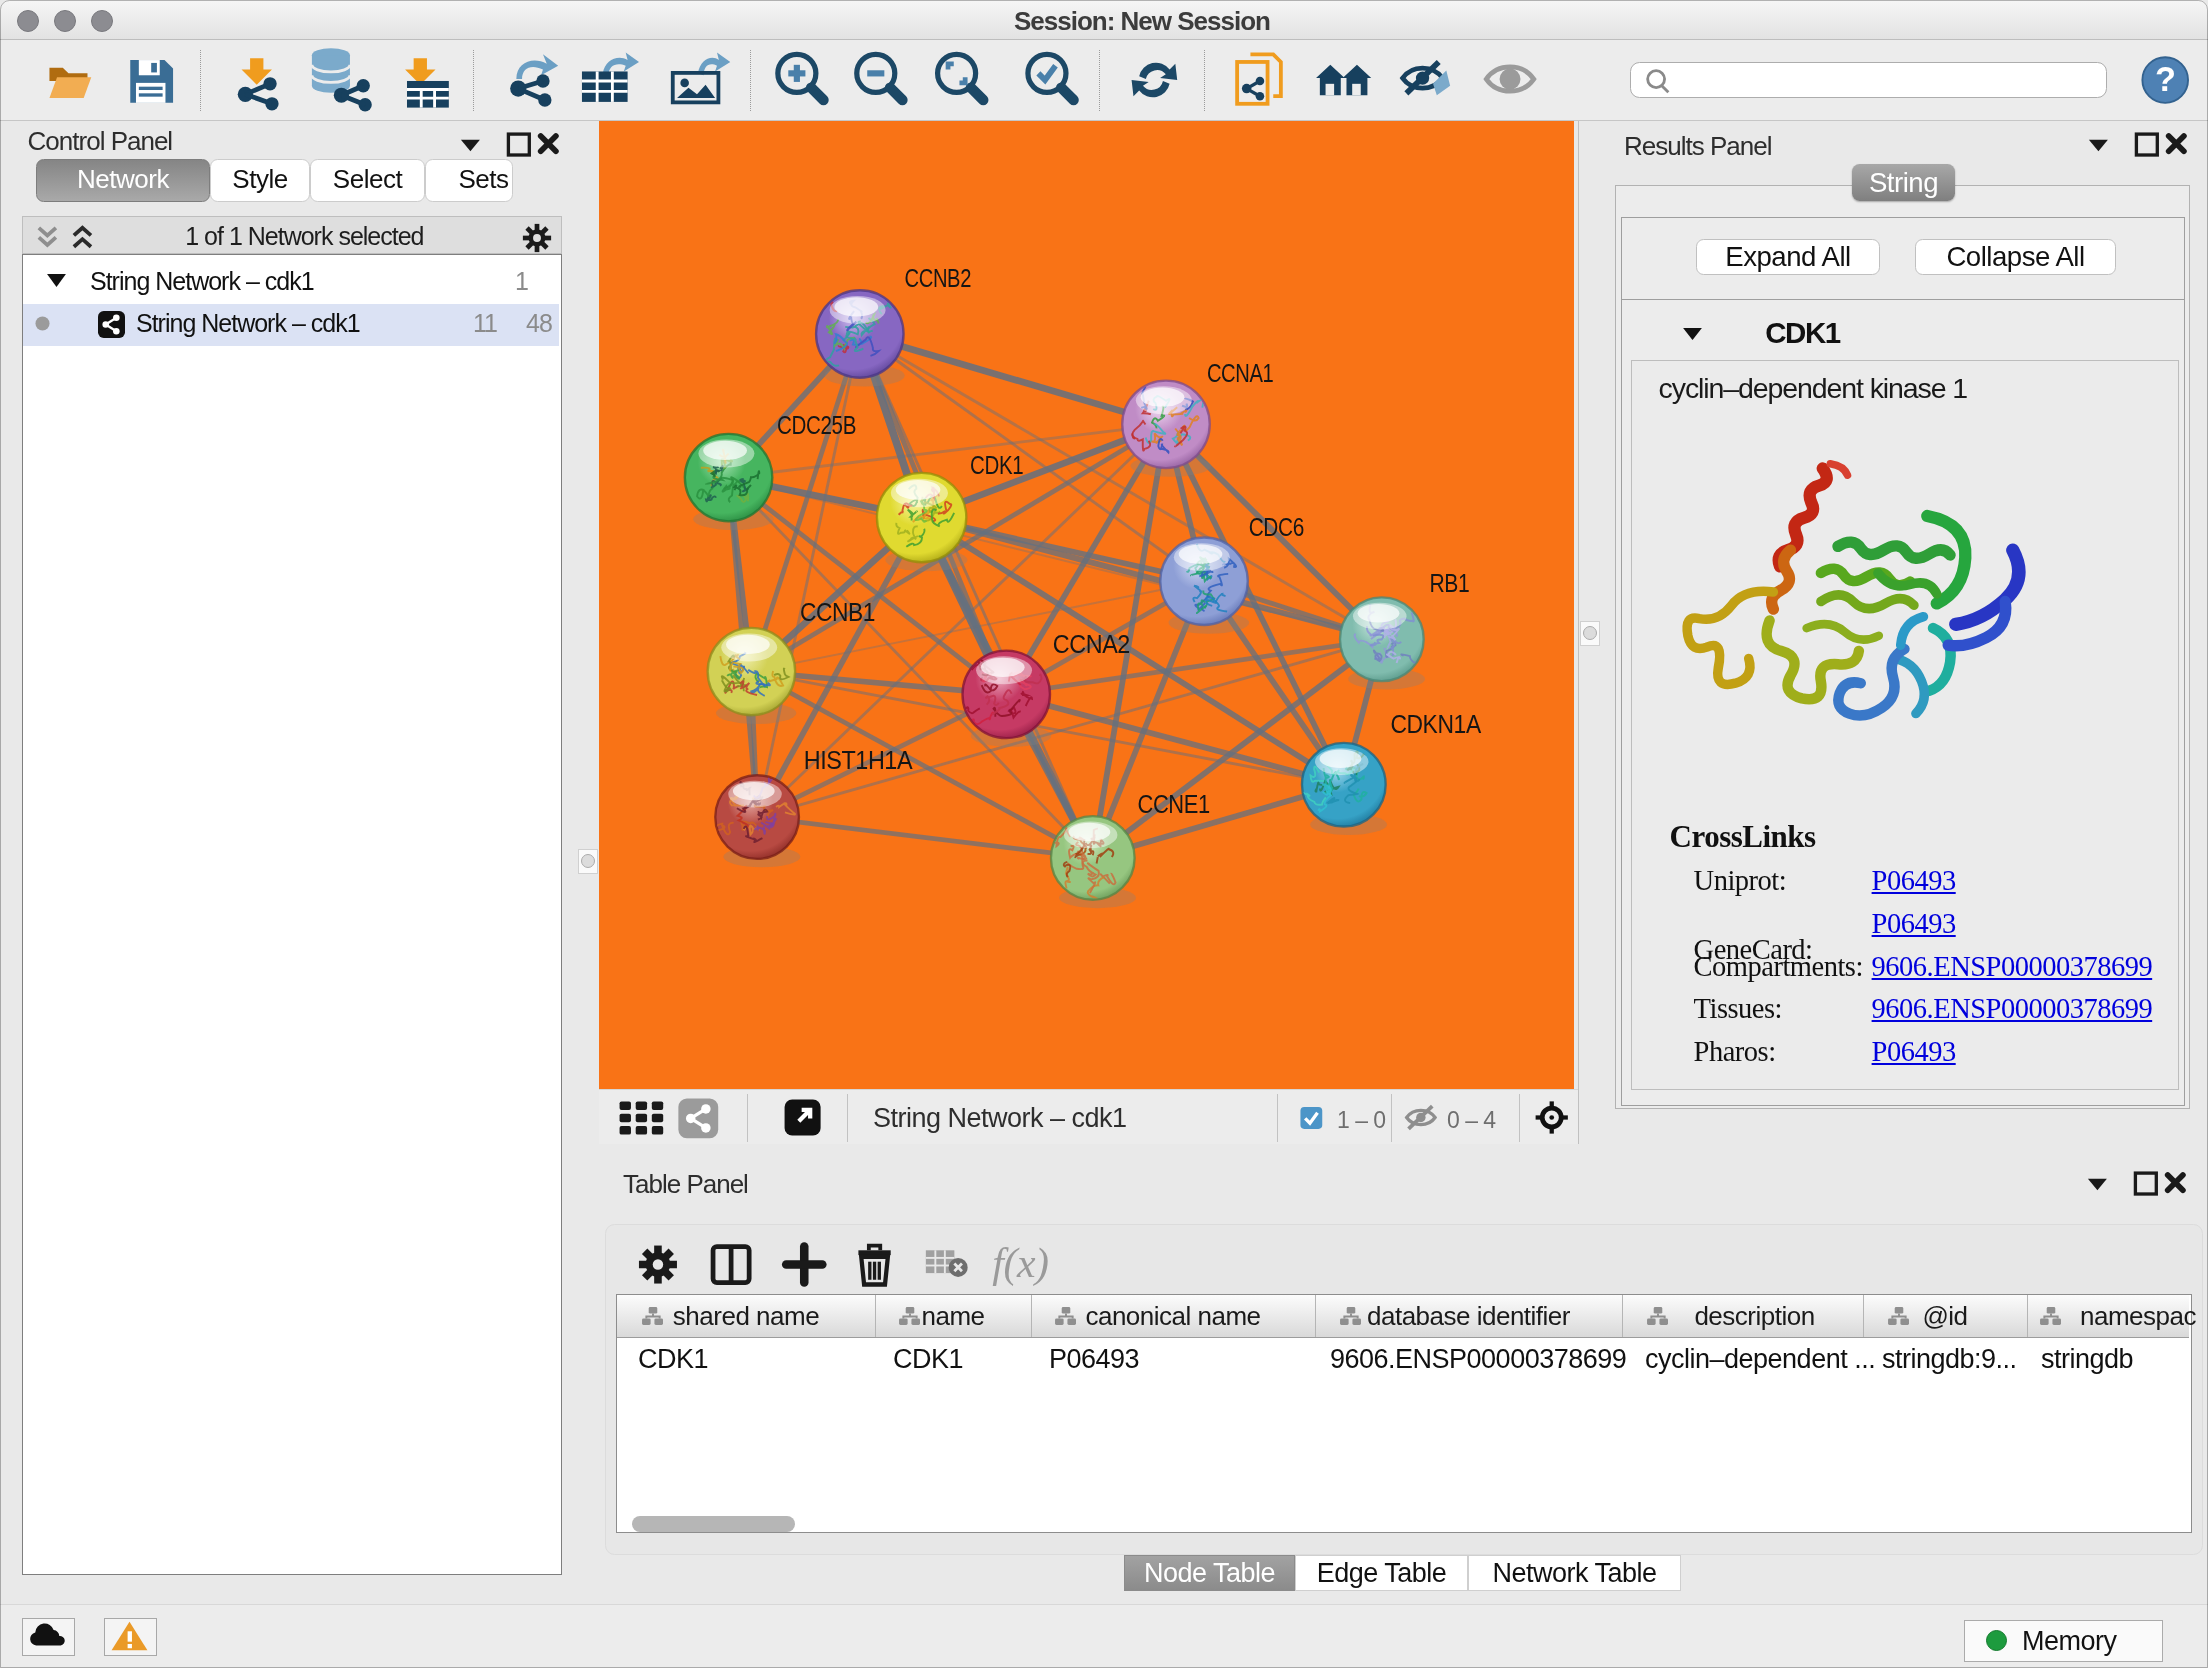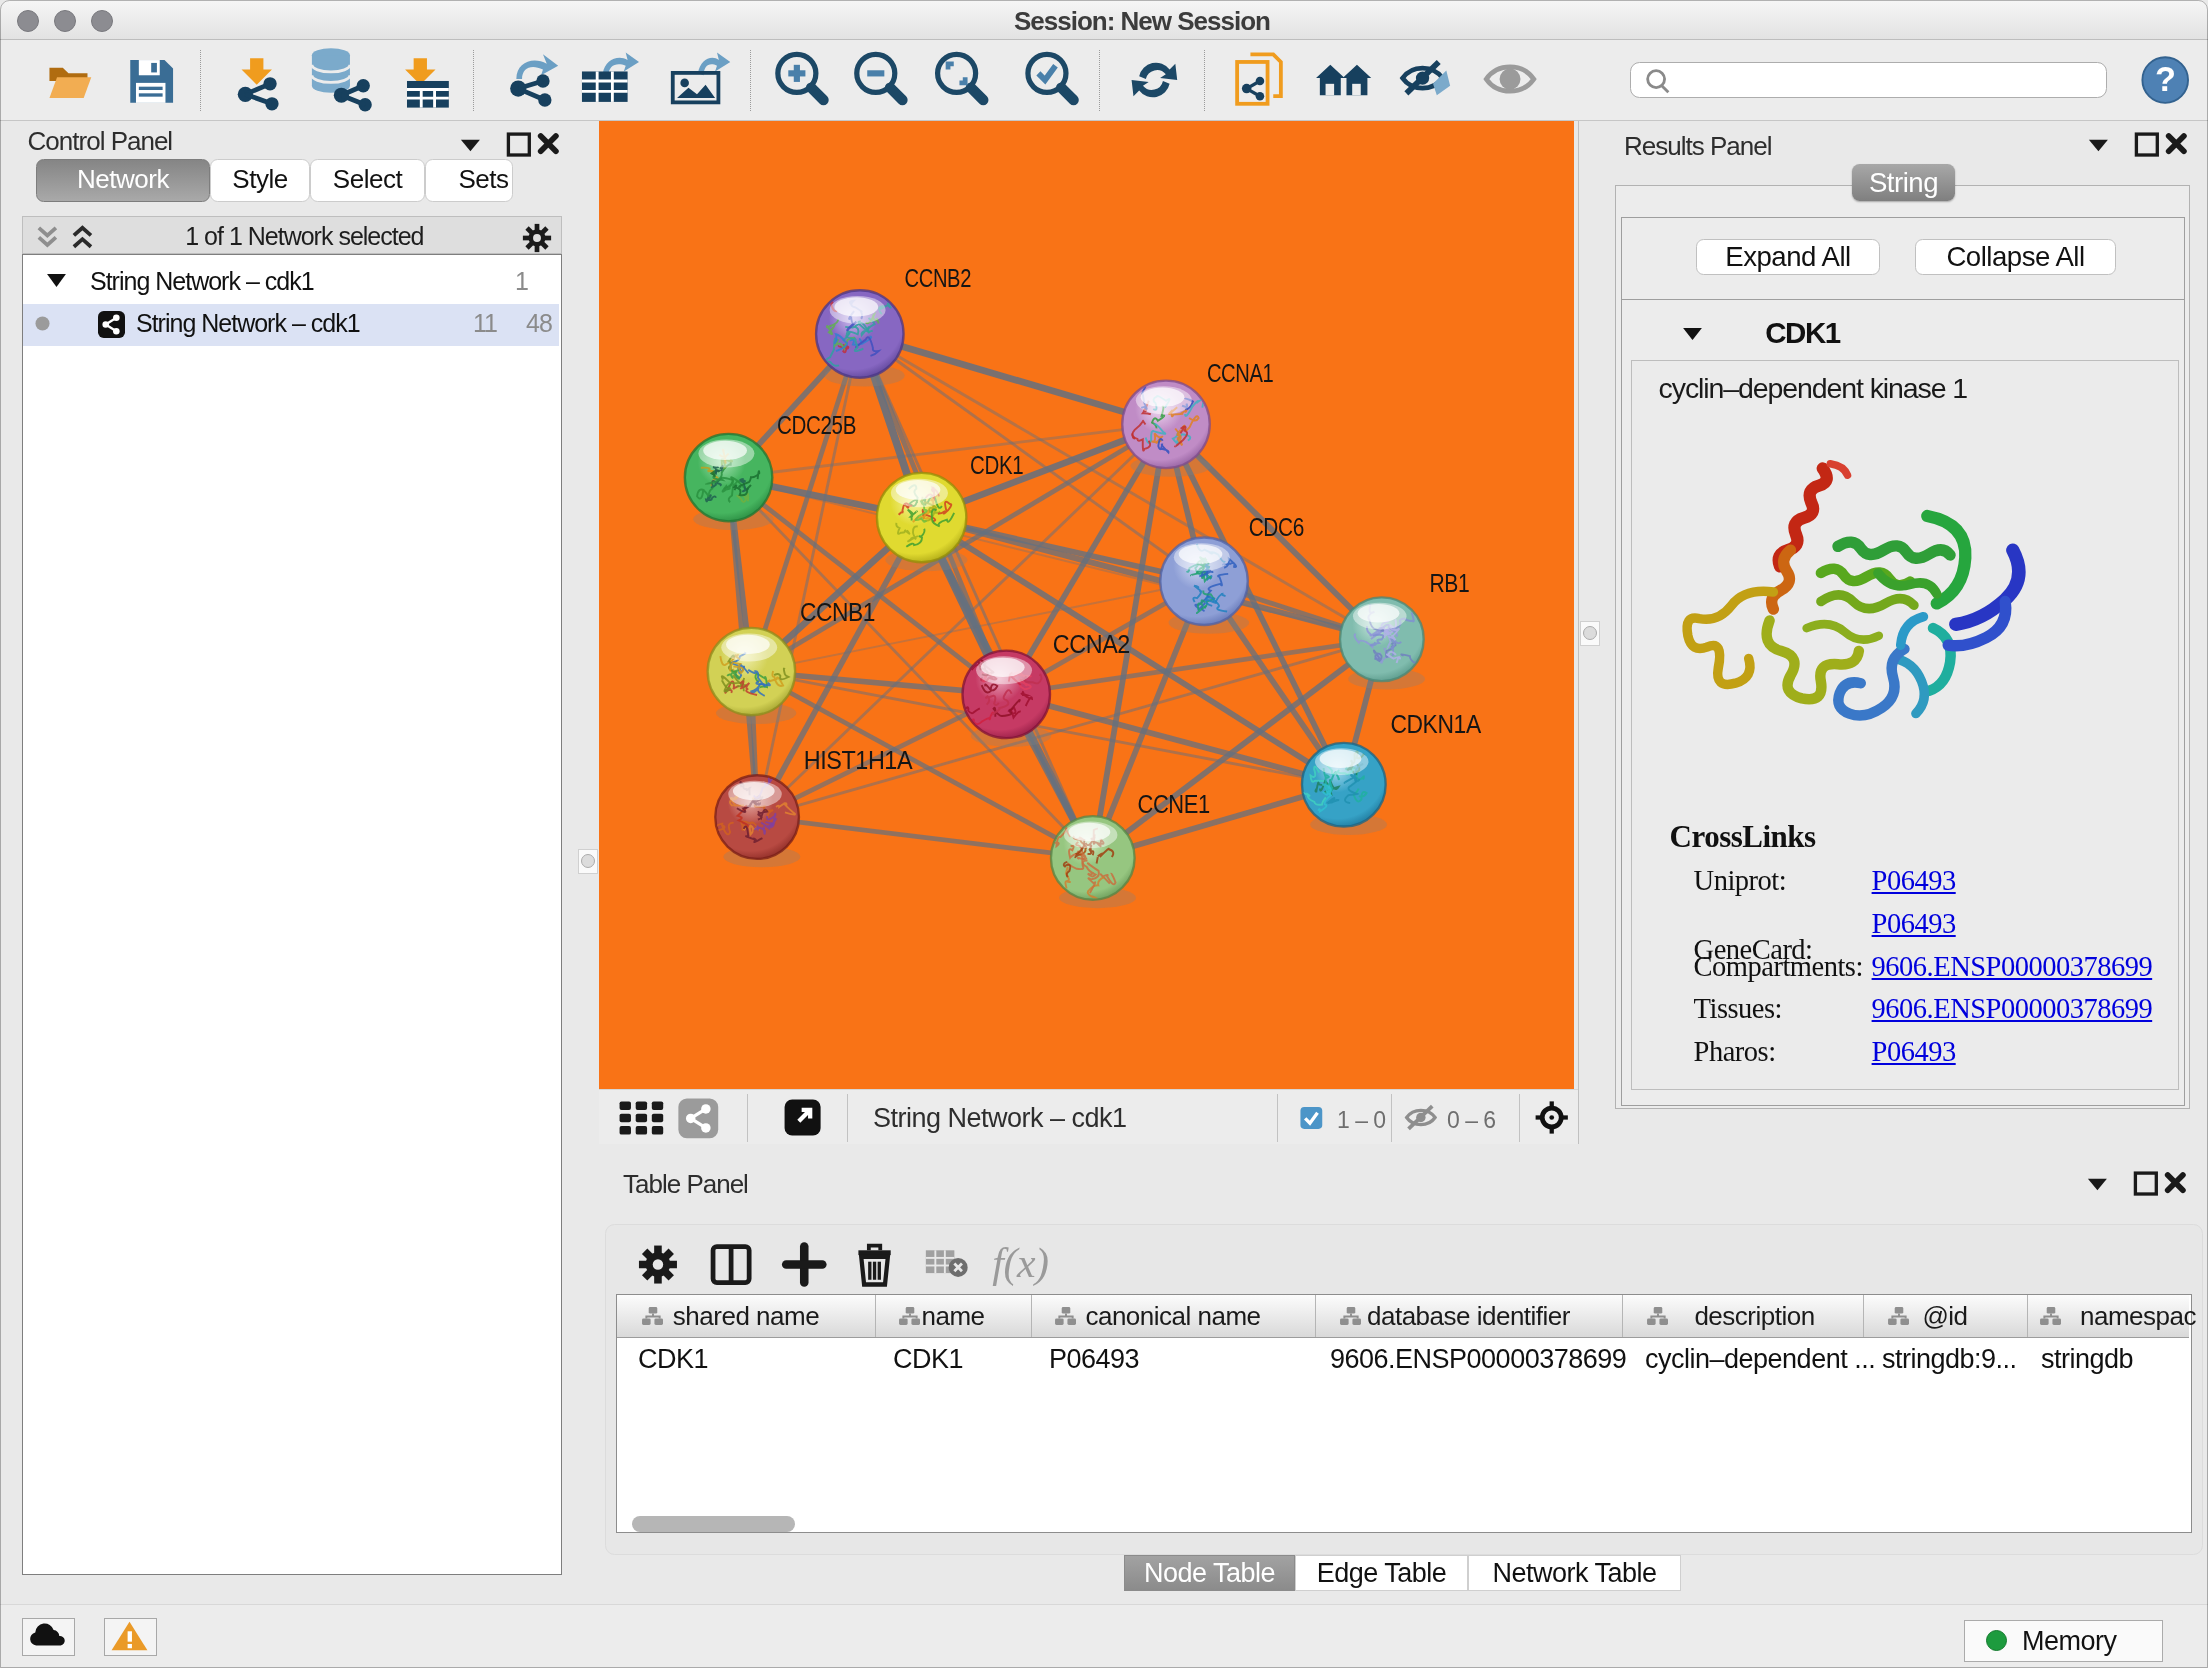--- a/index.html
+++ b/index.html
@@ -806,21 +806,21 @@
       <circle cx="16" cy="17" r="2.5" fill="#111" stroke="none"></circle>
     </g>
   </svg>
   <div class="cbsep" style="left:148px;"></div>
   <div class="cbsep" style="left:248px;"></div>
   <div class="cbsep" style="left:678px;"></div>
   <div class="cbsep" style="left:792px;"></div>
   <div class="cbsep" style="left:920px;"></div>
   <div style="position:absolute;left:274px;top:13.3px;font-size:27px;color:#2e2e2e;">String Network – cdk1</div>
   <div style="position:absolute;left:738px;top:17px;font-size:23px;color:#6e6e6e;">1 – 0</div>
-  <div style="position:absolute;left:848px;top:17px;font-size:23px;color:#6e6e6e;">0 – 6</div>
+  <div style="position:absolute;left:848px;top:17px;font-size:23px;color:#6e6e6e;">0 – 4</div>
 </div>
 
 <div id="results">
   <div class="phead" style="position:absolute;left:45px;top:9.5px;">Results Panel</div>
   <svg class="abs" style="left:508px;top:11.4px;" width="114" height="27" viewBox="0 0 120 28">
     <path d="M2 8 L22 8 L12 20 Z" fill="#1a1a1a"></path>
     <rect x="52" y="2" width="22" height="22" fill="none" stroke="#1a1a1a" stroke-width="3.5"></rect>
     <path d="M86 4 L102 20 M102 4 L86 20" stroke="#1a1a1a" stroke-width="6" stroke-linecap="round"></path>
   </svg>
   <div id="resbox"></div>

